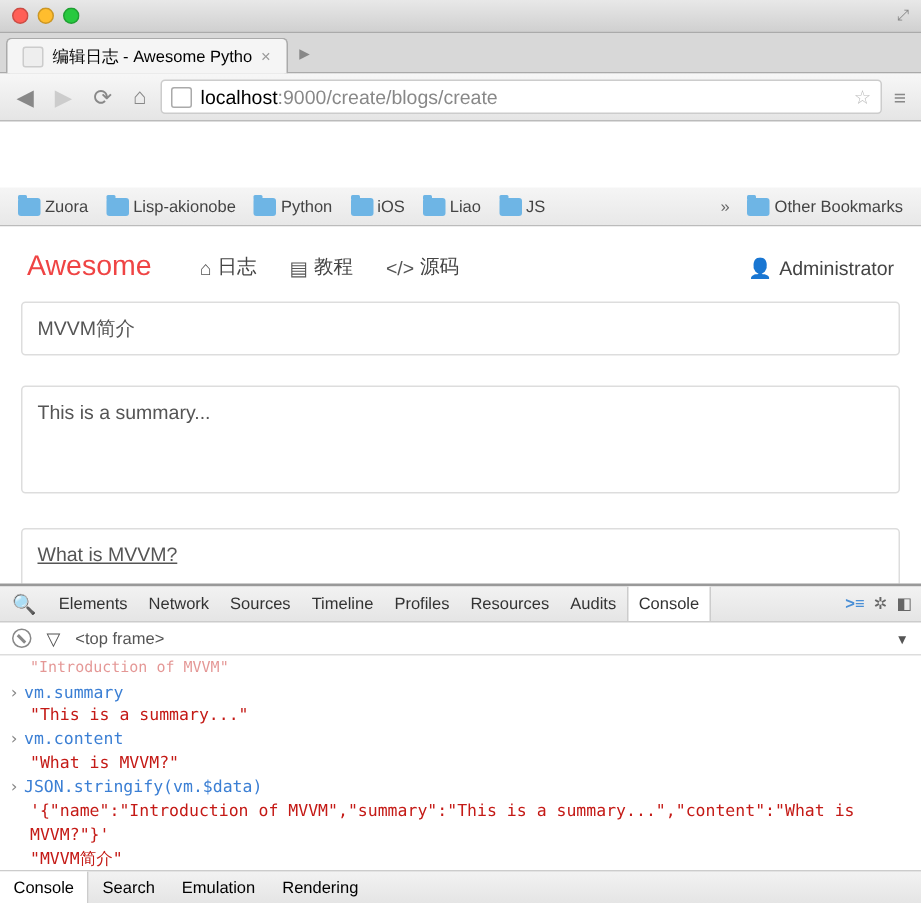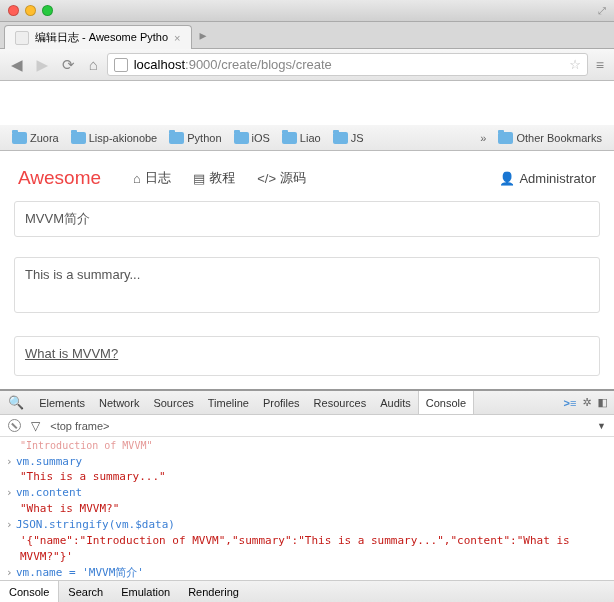--- a/index.html
+++ b/index.html
@@ -39,21 +39,21 @@
   
   
   .page { background: #fff; padding: 10px 14px 4px; height: 282px; }
   .site-nav { display: flex; align-items: center; gap: 22px; padding: 6px 4px 12px; font-size: 13px; color: #444; }
   .brand { font-size: 19px; color: #ef4444; font-weight: normal; margin-right: 10px; }
   .nav-item { display: flex; align-items: center; gap: 4px; }
   .nav-item .ico { color: #555; }
   .admin-link { margin-left: auto; display: flex; align-items: center; gap: 4px; }
   
   .form-input, .form-textarea { width: 100%; border: 1px solid #ddd; border-radius: 3px; padding: 8px 10px; font-size: 13px; font-family: inherit; color: #555; margin-bottom: 20px; line-height: 1.4; }
-  .form-textarea.summary { height: 56px; resize: none; }
+  .form-textarea.summary { height: 72px; resize: none; }
   .form-textarea.content { height: 40px; resize: none; text-decoration: underline; }
   
   
   .red-arrow { position: absolute; pointer-events: none; }
   .red-arrow-line { position: absolute; left: 184px; top: 176px; width: 2px; height: 352px; background: #d00; }
   .red-arrow-horiz { position: absolute; left: 162px; top: 176px; width: 24px; height: 2px; background: #d00; }
   .red-arrow-head { position: absolute; left: 156px; top: 172px; width: 0; height: 0; border-top: 5px solid transparent; border-bottom: 5px solid transparent; border-right: 8px solid #d00; }
   
   
   .devtools { border-top: 2px solid #999; background: #fff; position: absolute; bottom: 0; left: 0; right: 0; height: 213px; }
@@ -204,21 +204,20 @@
     <span class="dd">▼</span>
   </div>
   <div class="dt-console">
     <div class="dt-line js-str-out" style="color:#c41a16;opacity:0.45;font-size:10px">"Introduction of MVVM"</div>
     <div class="dt-line"><span class="chev">›</span><span class="js-in">vm.summary</span></div>
     <div class="dt-line js-str-out">"This is a summary..."</div>
     <div class="dt-line"><span class="chev">›</span><span class="js-in">vm.content</span></div>
     <div class="dt-line js-str-out">"What is MVVM?"</div>
     <div class="dt-line"><span class="chev">›</span><span class="js-in">JSON.stringify(vm.$data)</span></div>
     <div class="dt-line" style="white-space:normal;color:#c41a16;padding-left:14px">'{"name":"Introduction of MVVM","summary":"This is a summary...","content":"What is MVVM?"}'</div>
-    <div class="dt-line"><span class="chev">›</span><span class="js-in">vm.name = 'MVVM简介'</span></div>
     <div class="dt-line js-str-out">"MVVM简介"</div>
 
   </div>
   <div class="dt-bottom-tabs">
     <span class="btab active">Console</span>
     <span class="btab">Search</span>
     <span class="btab">Emulation</span>
     <span class="btab">Rendering</span>
   </div>
 </div>

